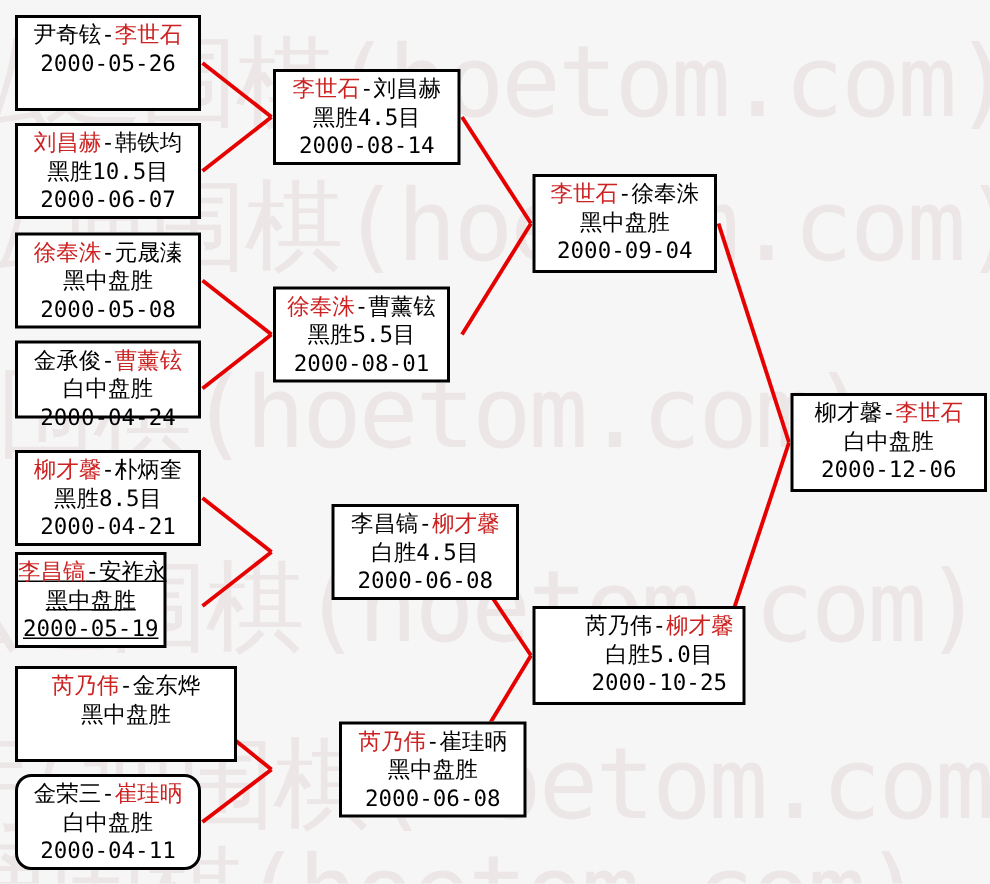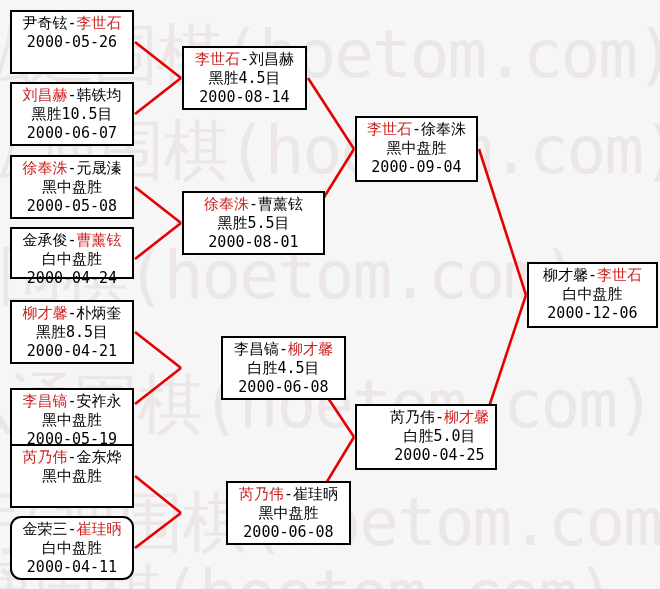--- a/index.html
+++ b/index.html
@@ -70,40 +70,40 @@
     <div class="match" style="left: 10px; top: 227px; width: 124px; height: 52px;">
       <div class="mline"><span class="">金承俊</span><span>-</span><span class="win">曹薰铉</span></div>
       <div class="mline">白中盘胜</div>
       <div class="mline">2000-04-24</div>
     </div>
     <div class="match" style="left: 10px; top: 300px; width: 124px; height: 64px;">
       <div class="mline"><span class="win">柳才馨</span><span>-</span><span class="">朴炳奎</span></div>
       <div class="mline">黑胜8.5目</div>
       <div class="mline">2000-04-21</div>
     </div>
-    <div class="match" style="left: 10px; top: 388px; width: 124px; height: 64px;">
+    <div class="match" style="left: 10px; top: 368px; width: 101px; height: 64px; text-decoration: underline;">
       <div class="mline"><span class="win">李昌镐</span><span>-</span><span class="">安祚永</span></div>
       <div class="mline">黑中盘胜</div>
       <div class="mline">2000-05-19</div>
     </div>
-    <div class="match" style="left: 10px; top: 444px; width: 124px; height: 64px;">
+    <div class="match" style="left: 10px; top: 444px; width: 148px; height: 64px;">
       <div class="mline"><span class="win">芮乃伟</span><span>-</span><span class="">金东烨</span></div>
       <div class="mline">黑中盘胜</div>
     </div>
     <div class="match" style="left: 10px; top: 516px; width: 124px; height: 64px; border-radius: 11px;">
       <div class="mline"><span class="">金荣三</span><span>-</span><span class="win">崔珪昞</span></div>
       <div class="mline">白中盘胜</div>
       <div class="mline">2000-04-11</div>
     </div>
     <div class="match" style="left: 182px; top: 46px; width: 125px; height: 64px;">
       <div class="mline"><span class="win">李世石</span><span>-</span><span class="">刘昌赫</span></div>
       <div class="mline">黑胜4.5目</div>
       <div class="mline">2000-08-14</div>
     </div>
-    <div class="match" style="left: 182px; top: 191px; width: 143px; height: 64px;">
+    <div class="match" style="left: 182px; top: 191px; width: 118px; height: 64px;">
       <div class="mline"><span class="win">徐奉洙</span><span>-</span><span class="">曹薰铉</span></div>
       <div class="mline">黑胜5.5目</div>
       <div class="mline">2000-08-01</div>
     </div>
     <div class="match" style="left: 182px; top: 336px; width: 125px; height: 64px; margin-left: 39px;">
       <div class="mline"><span class="">李昌镐</span><span>-</span><span class="win">柳才馨</span></div>
       <div class="mline">白胜4.5目</div>
       <div class="mline">2000-06-08</div>
     </div>
     <div class="match" style="left: 182px; top: 481px; width: 125px; height: 64px; margin-left: 44px;">
@@ -112,20 +112,20 @@
       <div class="mline">2000-06-08</div>
     </div>
     <div class="match" style="left: 355px; top: 116px; width: 123px; height: 66px;">
       <div class="mline"><span class="win">李世石</span><span>-</span><span class="">徐奉洙</span></div>
       <div class="mline">黑中盘胜</div>
       <div class="mline">2000-09-04</div>
     </div>
     <div class="match" style="left: 355px; top: 404px; width: 142px; height: 66px; padding-left: 27px;">
       <div class="mline"><span class="">芮乃伟</span><span>-</span><span class="win">柳才馨</span></div>
       <div class="mline">白胜5.0目</div>
-      <div class="mline">2000-04-25</div>
+      <div class="mline">2000-10-25</div>
     </div>
     <div class="match" style="left: 527px; top: 262px; width: 131px; height: 66px;">
       <div class="mline"><span class="">柳才馨</span><span>-</span><span class="win">李世石</span></div>
       <div class="mline">白中盘胜</div>
       <div class="mline">2000-12-06</div>
     </div>
   </div>
 
 </body></html>

